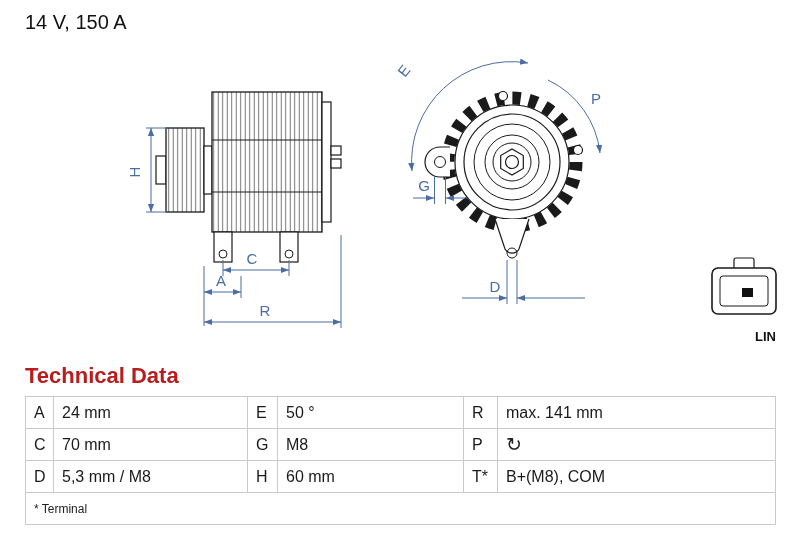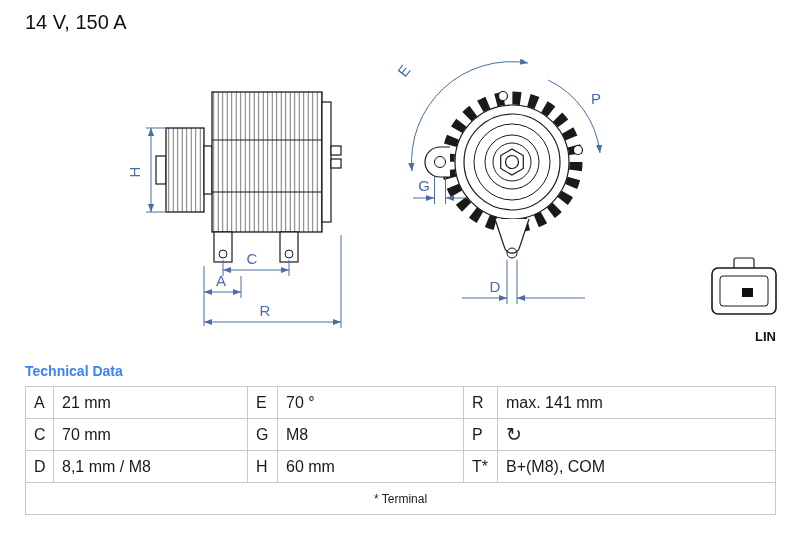--- a/index.html
+++ b/index.html
@@ -12,26 +12,26 @@
   .blk  { stroke:#1a1a1a; fill:none; stroke-width:1.2; }
   .blkf { stroke:#1a1a1a; fill:#ffffff; stroke-width:1.2; }
   .thin { stroke:#1a1a1a; fill:none; stroke-width:1; }
   .teeth{ fill:none; stroke:#1a1a1a; stroke-width:13; stroke-dasharray:8.4 8.35; }
   .dim  { stroke:#4a6da4; stroke-width:1; fill:none; }
   .dimt { fill:#4a6da4; font-size:15px; font-family:"Liberation Sans", sans-serif; }
   .lint { fill:#111; font-size:13px; font-weight:bold; font-family:"Liberation Sans", sans-serif; }
 
   
   .tech { position:absolute; left:25px; top:363px; width:750px; }
-  .tech h2 { font-size:14px; margin:0 0 7px 0; color:#3b82f6; font-weight:bold; }
+  .tech h2 { font-size:22px; margin:0 0 7px 0; color:#b91c1c; font-weight:bold; }
   table.tdt { border-collapse:collapse; table-layout:fixed; width:750px;
               font-size:16px; color:#1a1a1a; }
   table.tdt td { border:1px solid #c6c9ce; padding:5px 8px; height:21px;
                  overflow:hidden; white-space:nowrap; }
-  td.foot { font-size:12px; text-align:center; padding:2px 8px; height:15px; color:#222; }
+  td.foot { font-size:12px; text-align:left; padding:2px 8px; height:15px; color:#222; }
   .rot { font-size:19px; line-height:1; color:#222; }
 </style>
 </head>
 <body>
 
 <div class="page">
 
   <div class="spec-header">14 V, 150 A</div>
 
   <svg class="drawing" width="800" height="360" viewBox="0 0 800 360">
@@ -138,39 +138,39 @@
         <col style="width:28px">
           <col style="width:194px">
         <col style="width:30px">
           <col style="width:186px">
         <col style="width:34px">
           <col style="width:278px">
       </colgroup>
       <tbody>
         <tr>
           <td class="k">A</td>
-          <td class="v">21 mm</td>
+          <td class="v">24 mm</td>
           <td class="k">E</td>
-          <td class="v">70 °</td>
+          <td class="v">50 °</td>
           <td class="k">R</td>
           <td class="v">max. 141 mm</td>
         </tr>
         <tr>
           <td class="k">C</td>
           <td class="v">70 mm</td>
           <td class="k">G</td>
           <td class="v">M8</td>
           <td class="k">P</td>
           <td class="v">
             <span class="rot">↻</span>
           </td>
         </tr>
         <tr>
           <td class="k">D</td>
-          <td class="v">8,1 mm / M8</td>
+          <td class="v">5,3 mm / M8</td>
           <td class="k">H</td>
           <td class="v">60 mm</td>
           <td class="k">T*</td>
           <td class="v">B+(M8), COM</td>
         </tr>
         <tr>
           <td class="foot" colspan="6">* Terminal</td>
         </tr>
       </tbody>
     </table>

